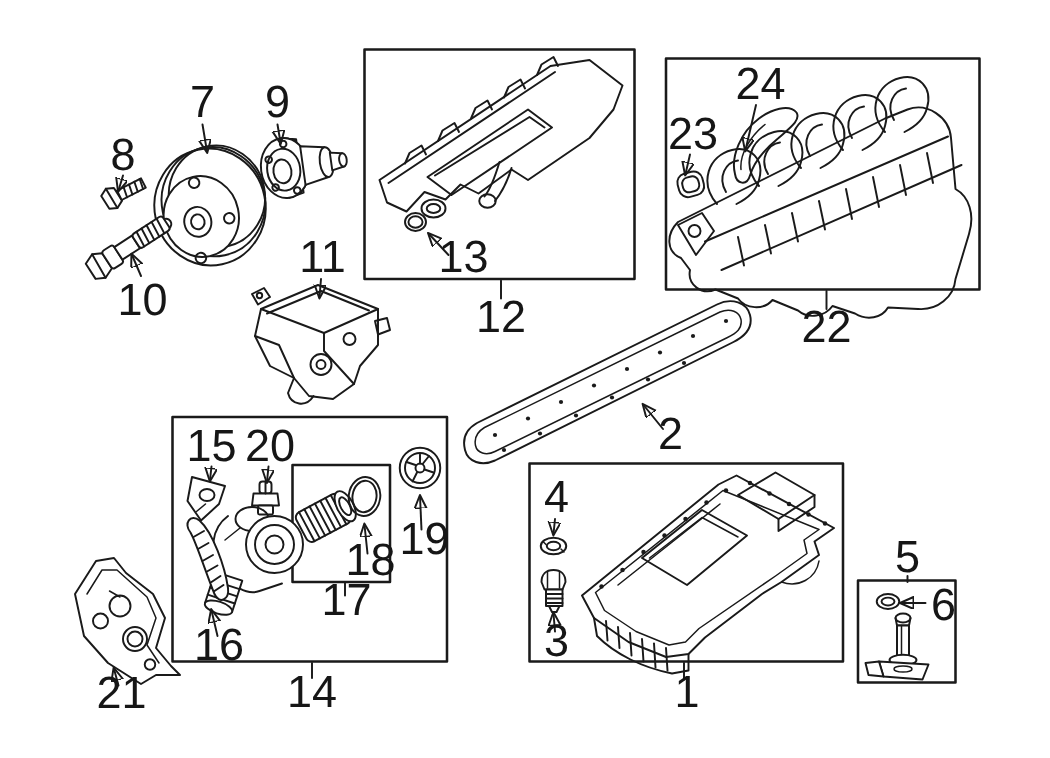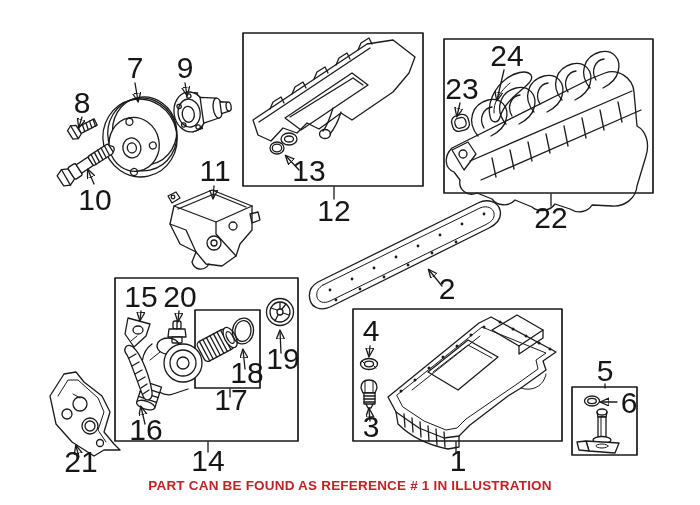--- a/index.html
+++ b/index.html
@@ -368,14 +368,13 @@
     <text class="callout" x="283" y="369">19</text>
     <text class="callout" x="81" y="472">21</text>
     <text class="callout" x="371" y="341">4</text>
     <text class="callout" x="371" y="437">3</text>
     <text class="callout" x="458" y="471">1</text>
     <text class="callout" x="605" y="381">5</text>
     <text class="callout" x="629" y="413">6</text>
   </g>
 </svg>
 
-<div class="caption" style="color: rgb(196, 33, 39);">PART CAN BE FOUND AS REFERENCE # 1 IN ILLUSTRATION</div>
 </div>
 
 </body></html>

